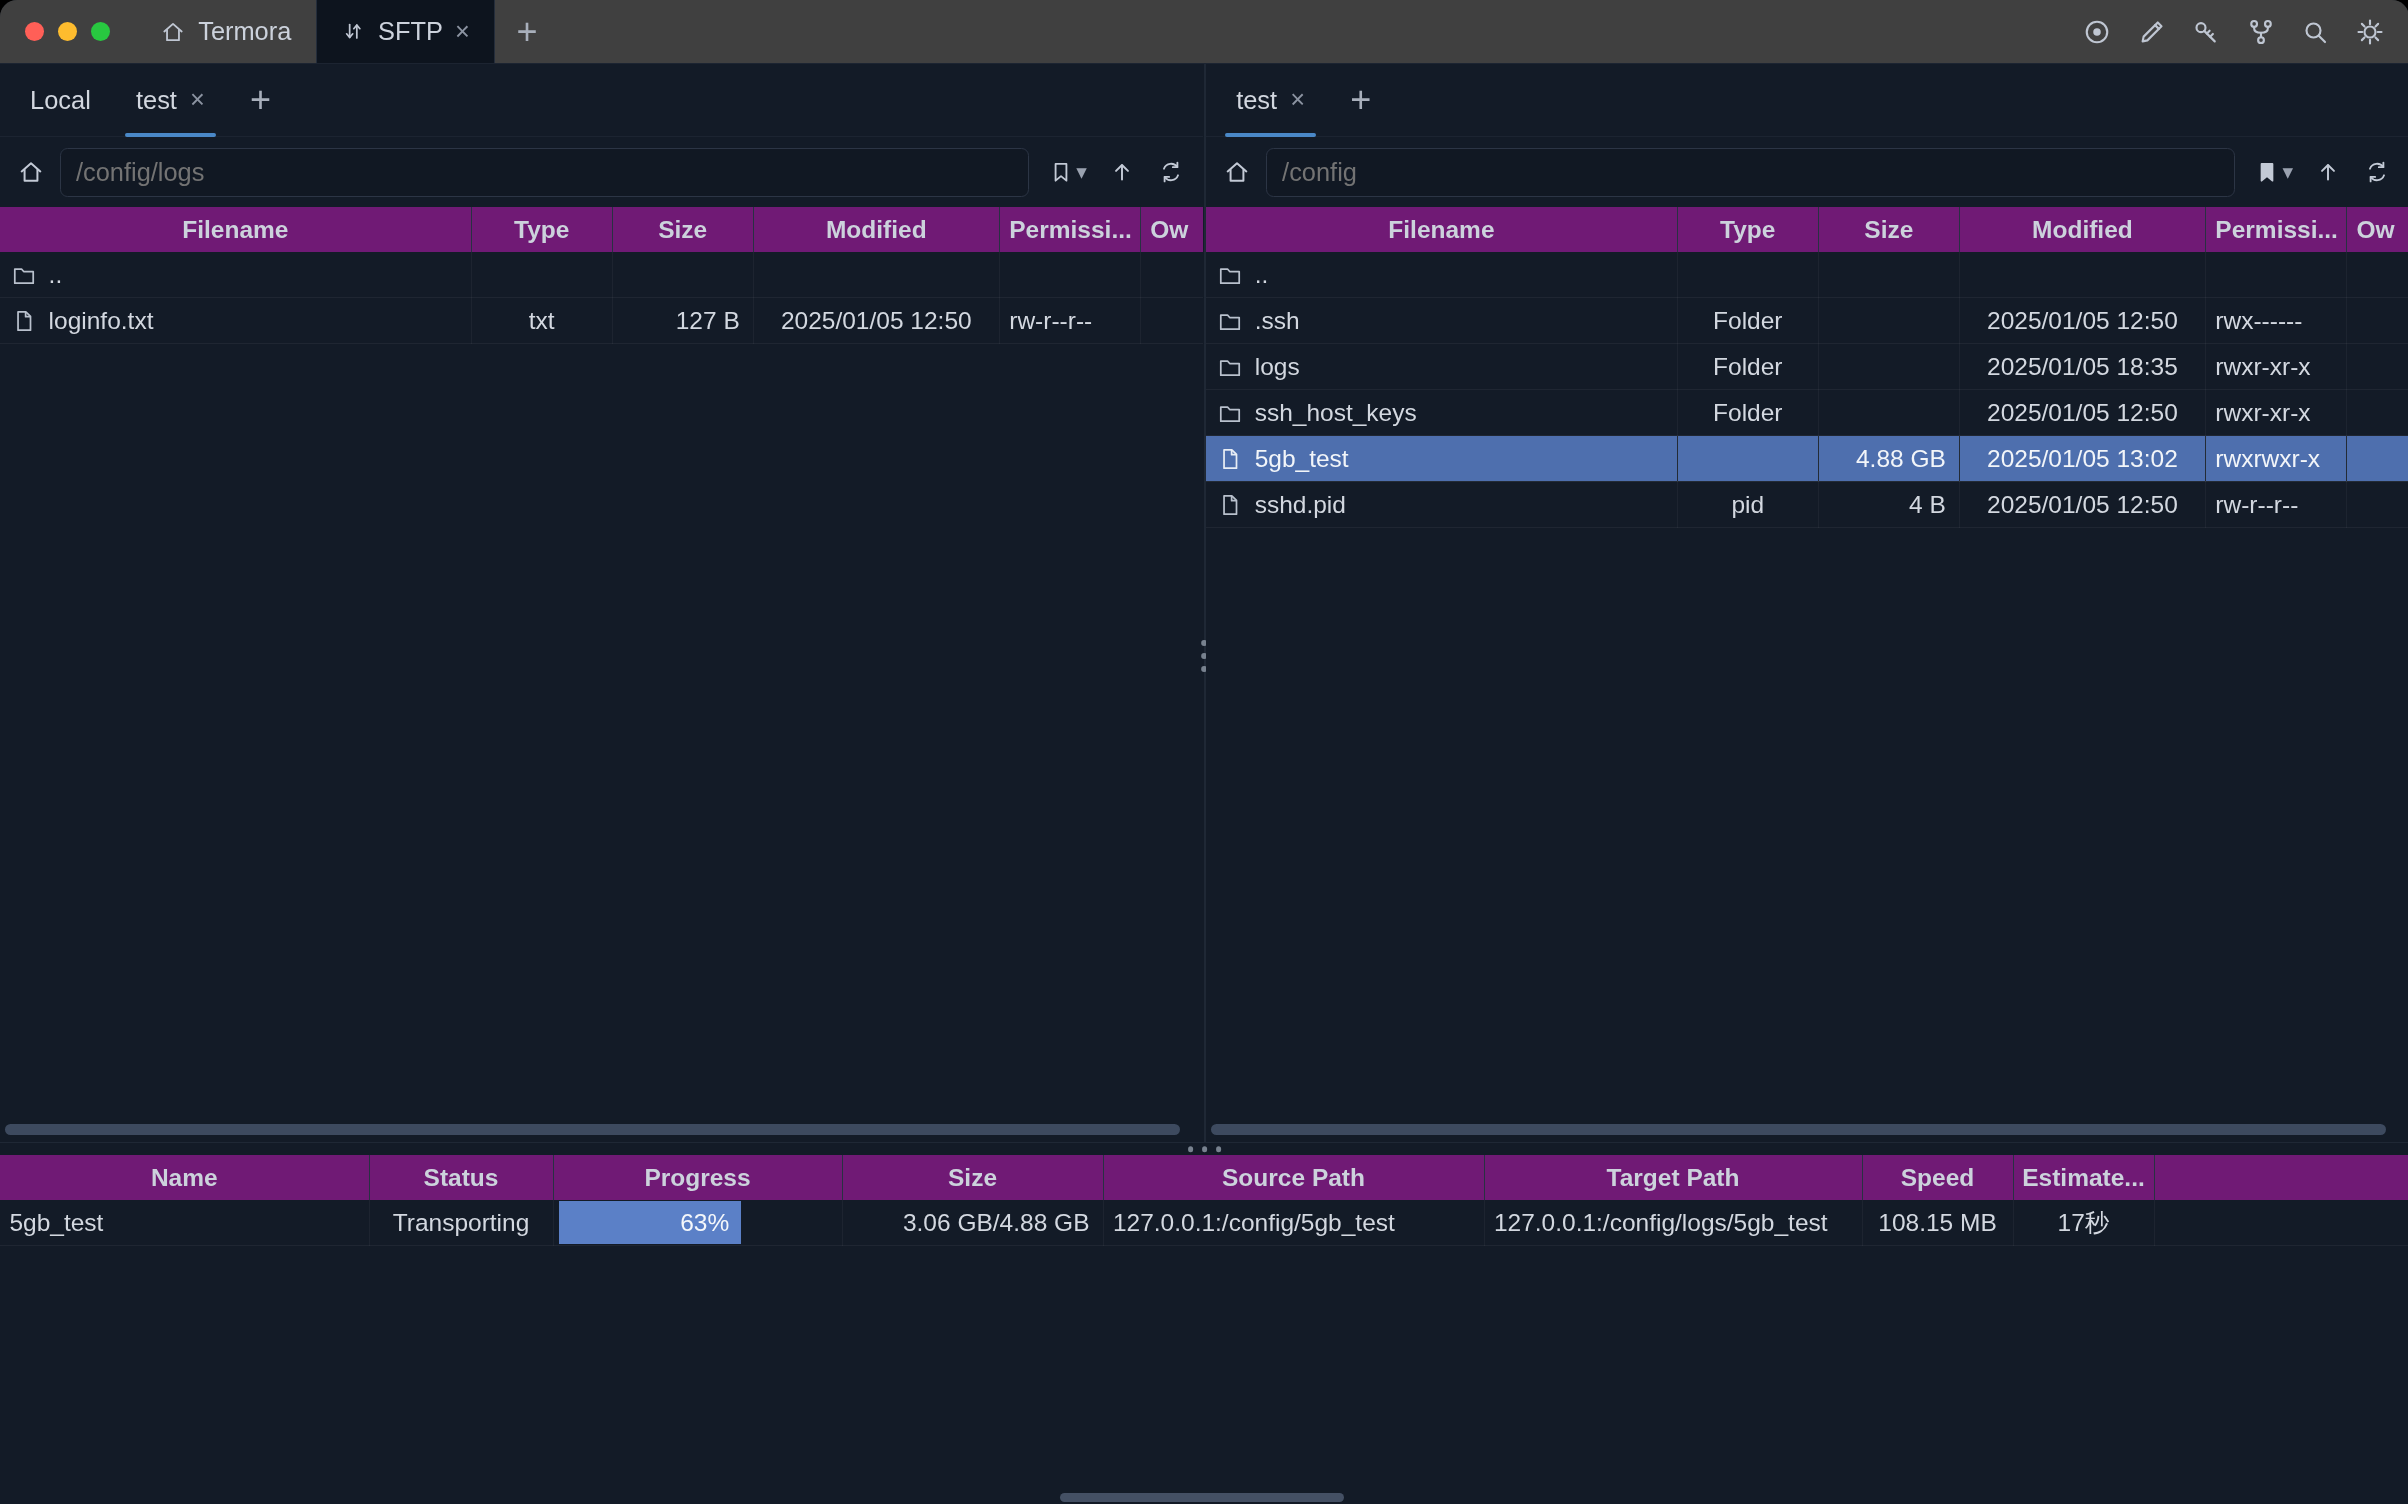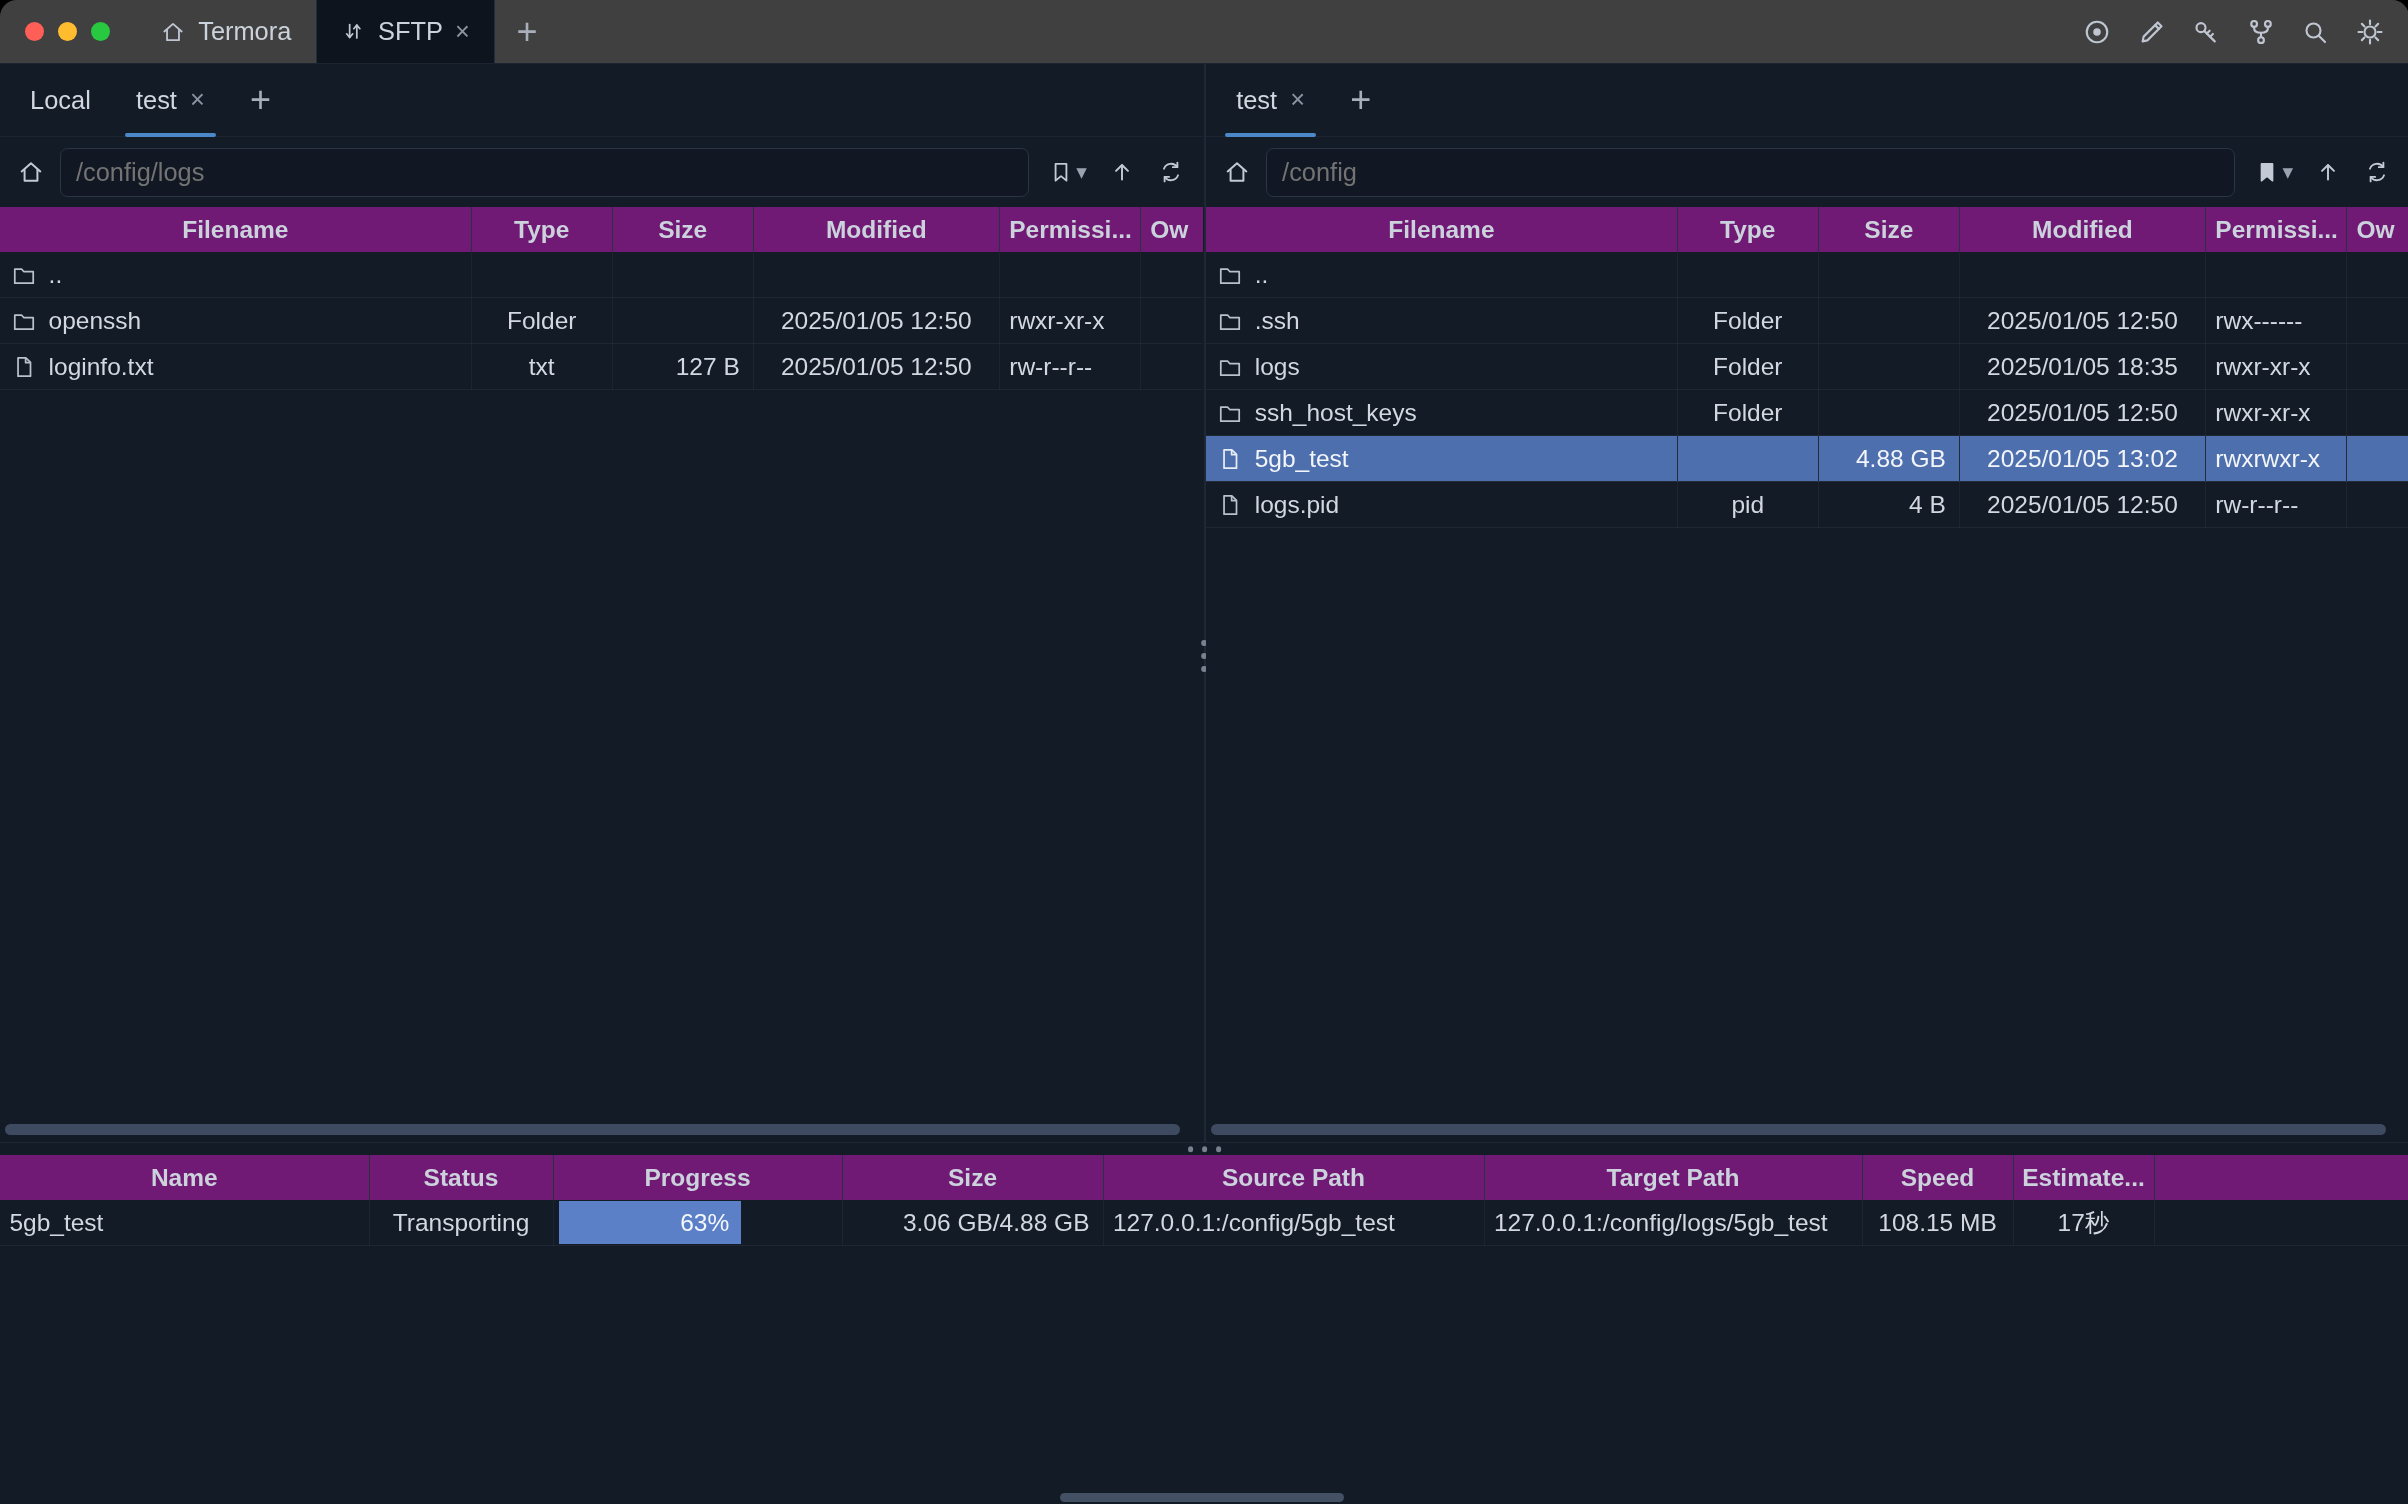--- a/index.html
+++ b/index.html
@@ -356,47 +356,20 @@
                 </td>
               <td>
                   <div class="cell"></div>
                 </td>
             </tr>
             <tr>
               <td>
                   <div class="cell name">
                     <span class="ficon">
                       <svg class="ic" width="26" height="26" viewBox="0 0 28 28">
-                        <use href="#i-folder"></use>
-                      </svg>
-                    </span>
-                    <span>openssh</span>
-                  </div>
-                </td>
-              <td>
-                  <div class="cell center">Folder</div>
-                </td>
-              <td>
-                  <div class="cell right"></div>
-                </td>
-              <td>
-                  <div class="cell center">2025/01/05 12:50</div>
-                </td>
-              <td>
-                  <div class="cell perm">rwxr-xr-x</div>
-                </td>
-              <td>
-                  <div class="cell"></div>
-                </td>
-            </tr>
-            <tr>
-              <td>
-                  <div class="cell name">
-                    <span class="ficon">
-                      <svg class="ic" width="26" height="26" viewBox="0 0 28 28">
                         <use href="#i-file"></use>
                       </svg>
                     </span>
                     <span>loginfo.txt</span>
                   </div>
                 </td>
               <td>
                   <div class="cell center">txt</div>
                 </td>
               <td>
@@ -631,21 +604,21 @@
                 </td>
             </tr>
             <tr>
               <td>
                   <div class="cell name">
                     <span class="ficon">
                       <svg class="ic" width="26" height="26" viewBox="0 0 28 28">
                         <use href="#i-file"></use>
                       </svg>
                     </span>
-                    <span>logs.pid</span>
+                    <span>sshd.pid</span>
                   </div>
                 </td>
               <td>
                   <div class="cell center">pid</div>
                 </td>
               <td>
                   <div class="cell right">4 B</div>
                 </td>
               <td>
                   <div class="cell center">2025/01/05 12:50</div>

